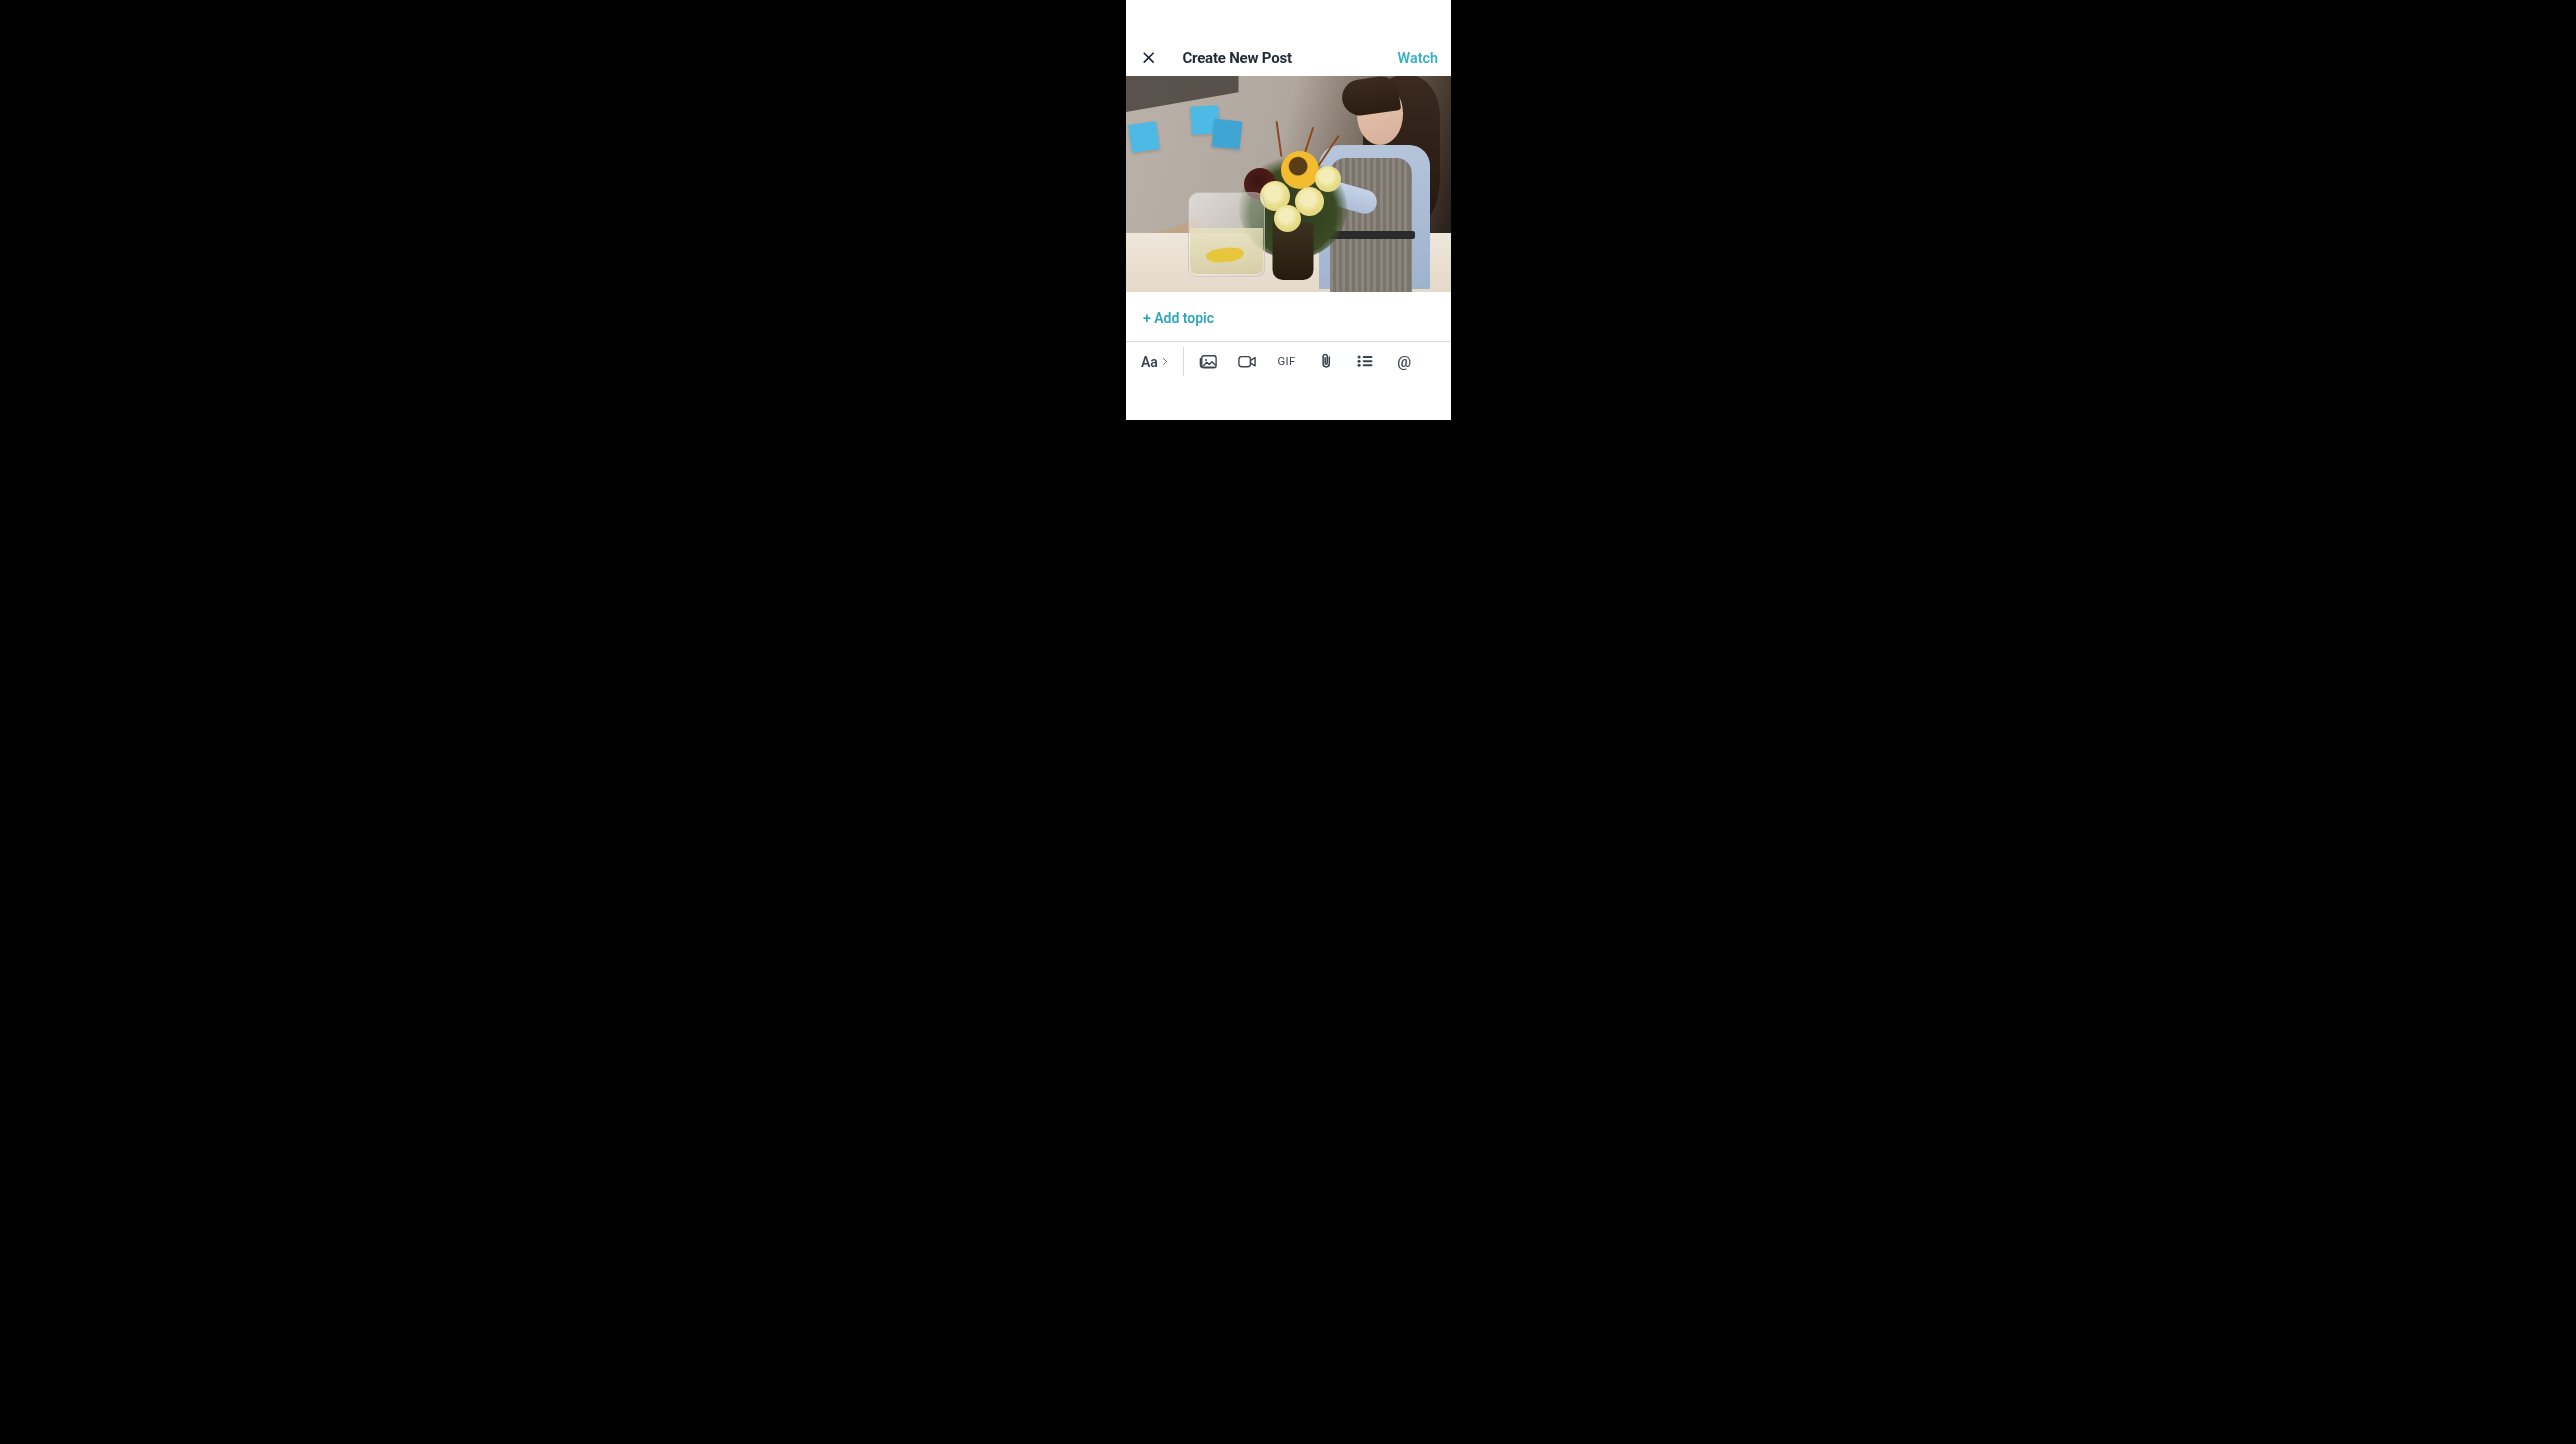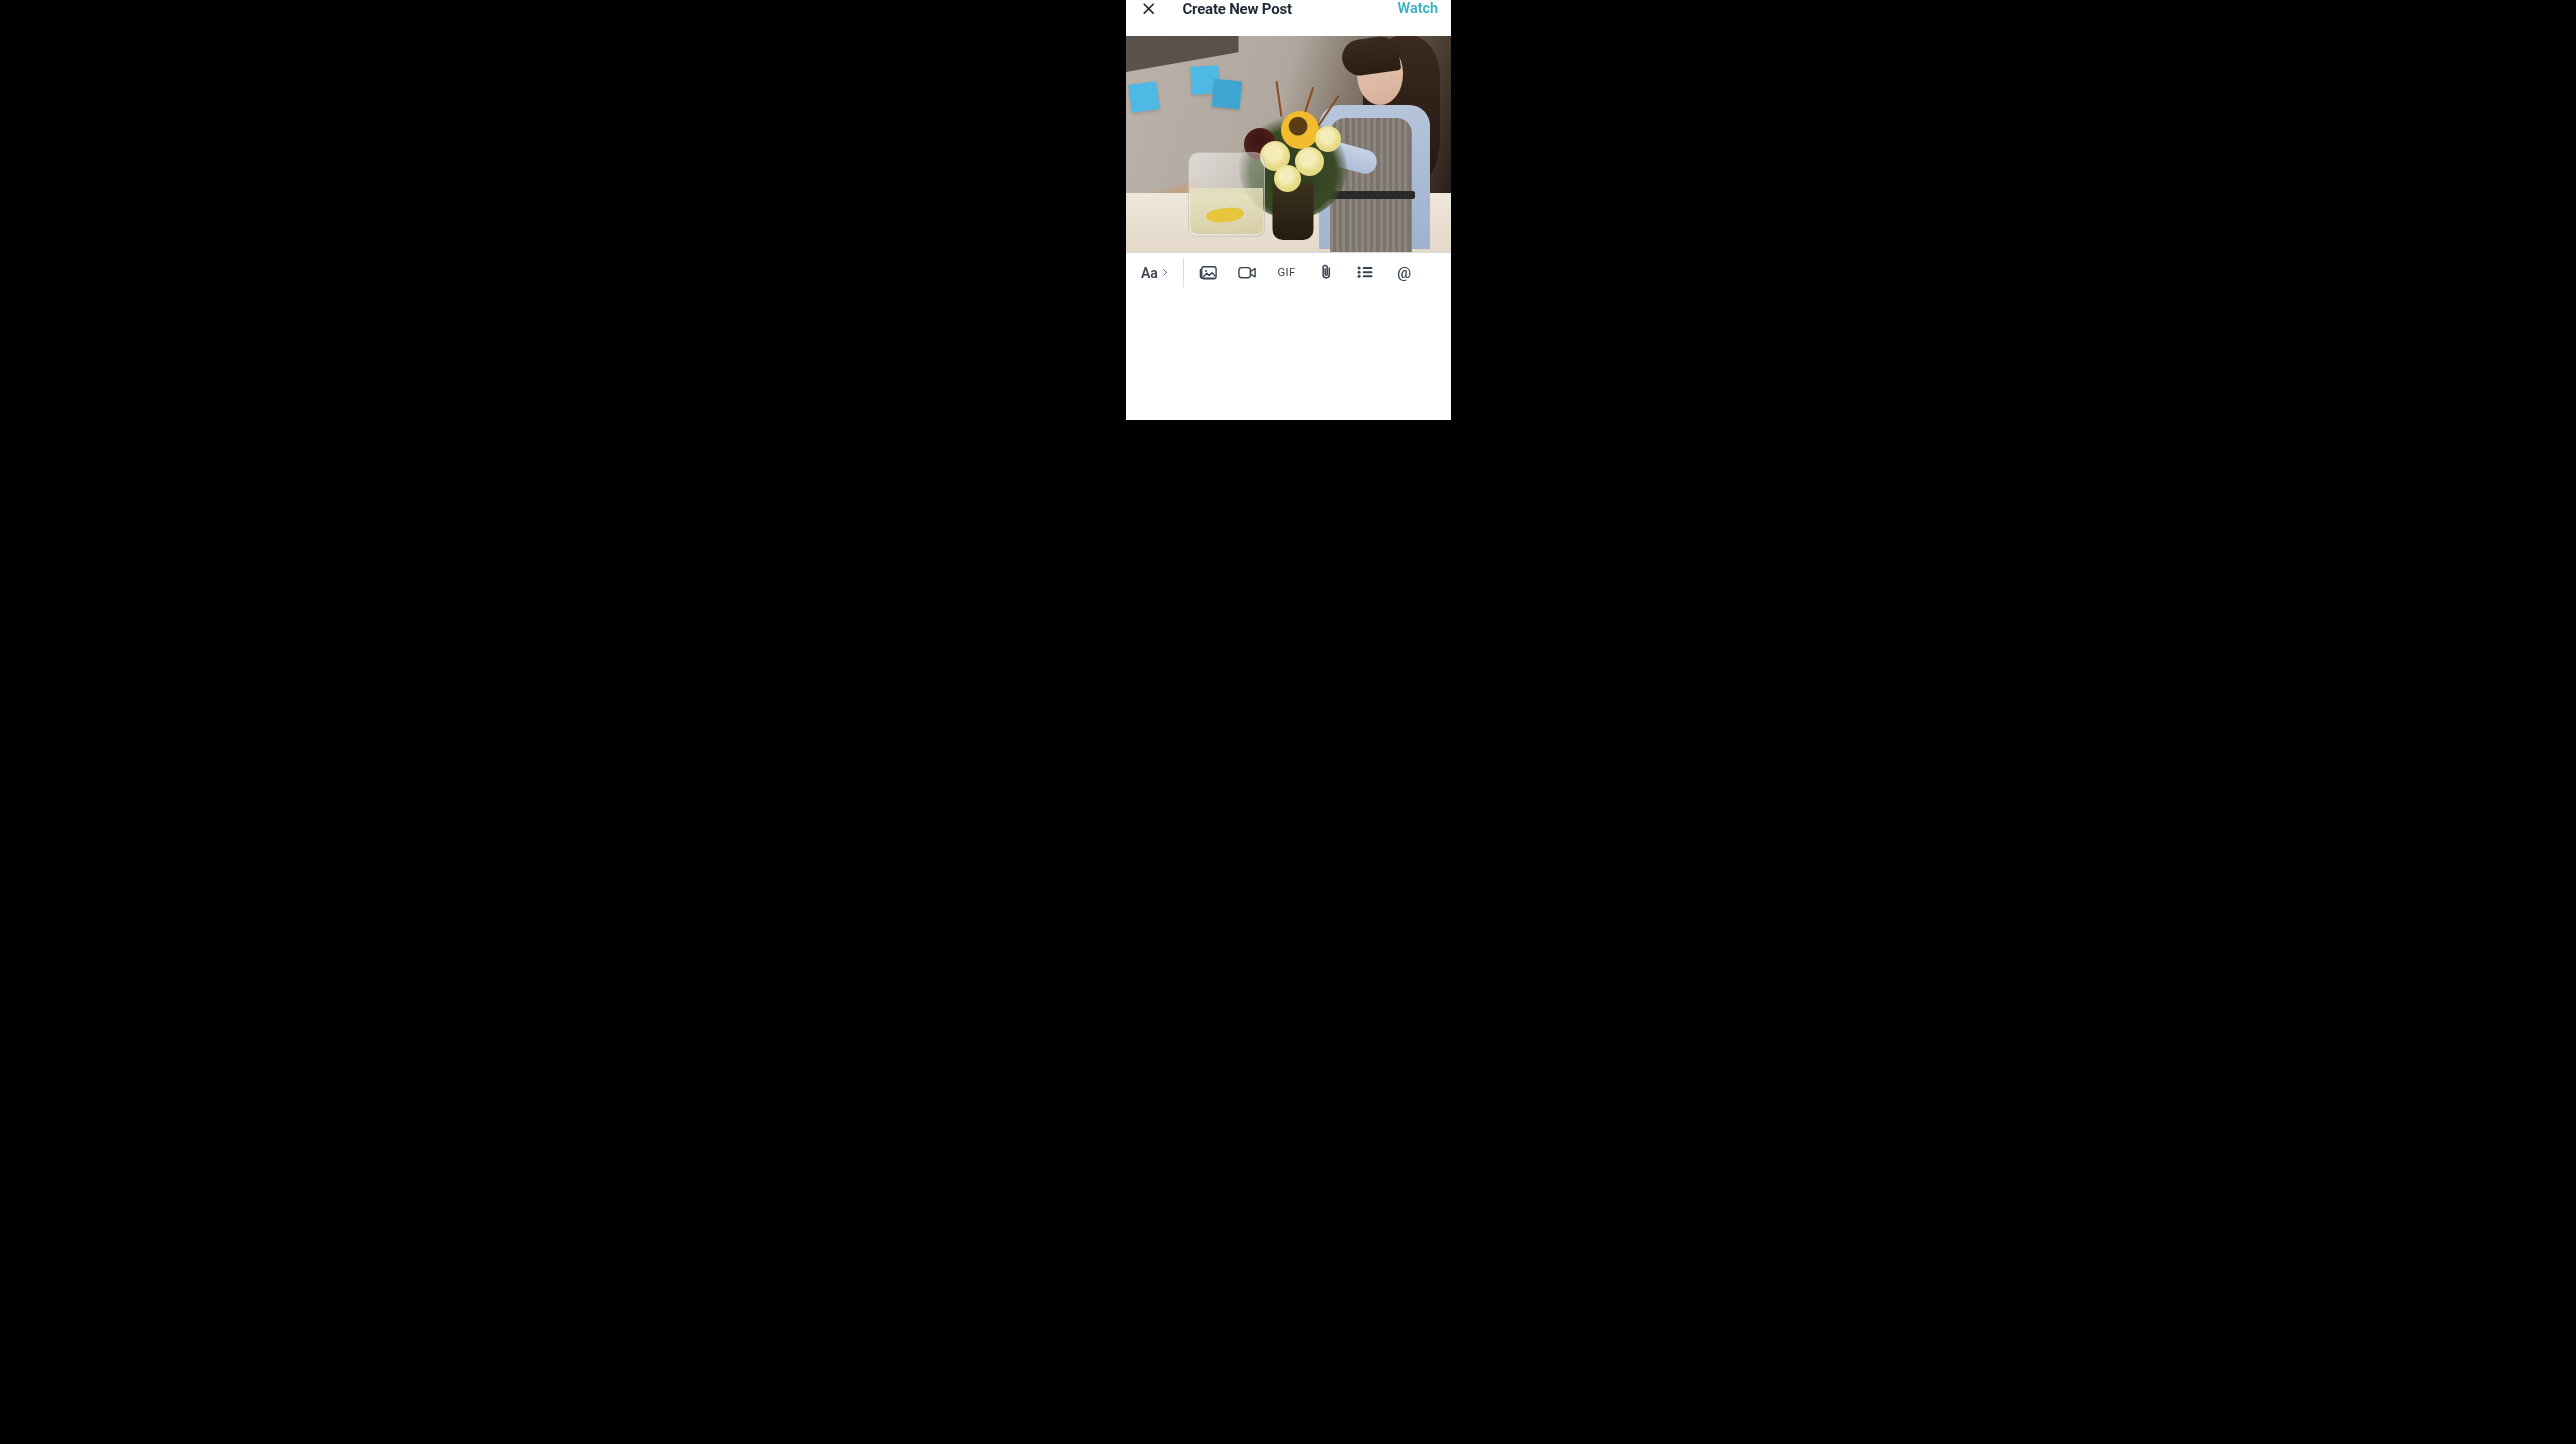--- a/index.html
+++ b/index.html
@@ -18,21 +18,23 @@
     height: 420px;
     display: flex;
     flex-direction: column;
     position: relative;
   }
 
   
   .header {
     height: 36px;
     display: flex;
+    align-items: center;
     padding: 0 10.3px 0 14.4px;
+    margin-top: 40px;
   }
   .close-btn {
     width: 17.5px; height: 17.5px;
     display: flex; align-items: center; justify-content: center;
     color: #1F2A36;
     cursor: pointer;
   }
   .header-title {
     flex: 0 0 auto;
     margin-left: 25px;
@@ -302,20 +304,23 @@
       </div>
 
       <div class="vase">
         <div class="body"></div>
         <div class="water"></div>
         <div class="lemon"></div>
       </div>
     </div>
   </div>
 
+  <div class="add-topic">
+    <span>+ Add topic</span>
+  </div>
 
   <div class="divider"></div>
 
   <div class="toolbar">
     <div class="tb-text">
       <span>Aa</span>
       <span class="chev"></span>
     </div>
     <div class="vline"></div>
     <div class="tb-icons">

